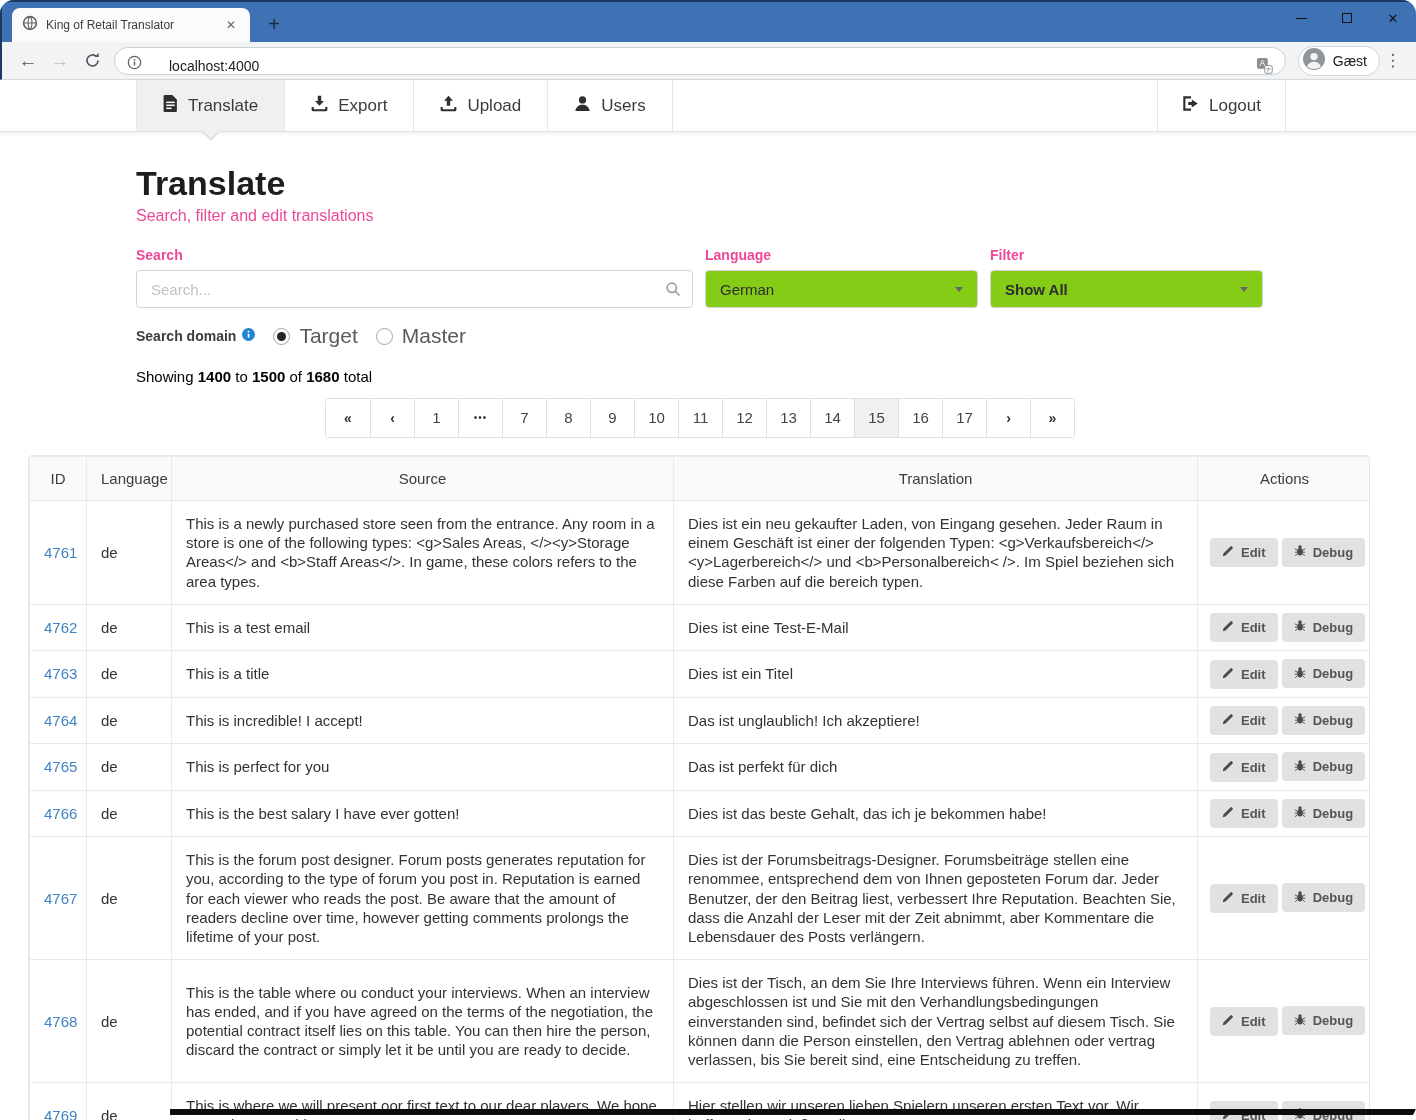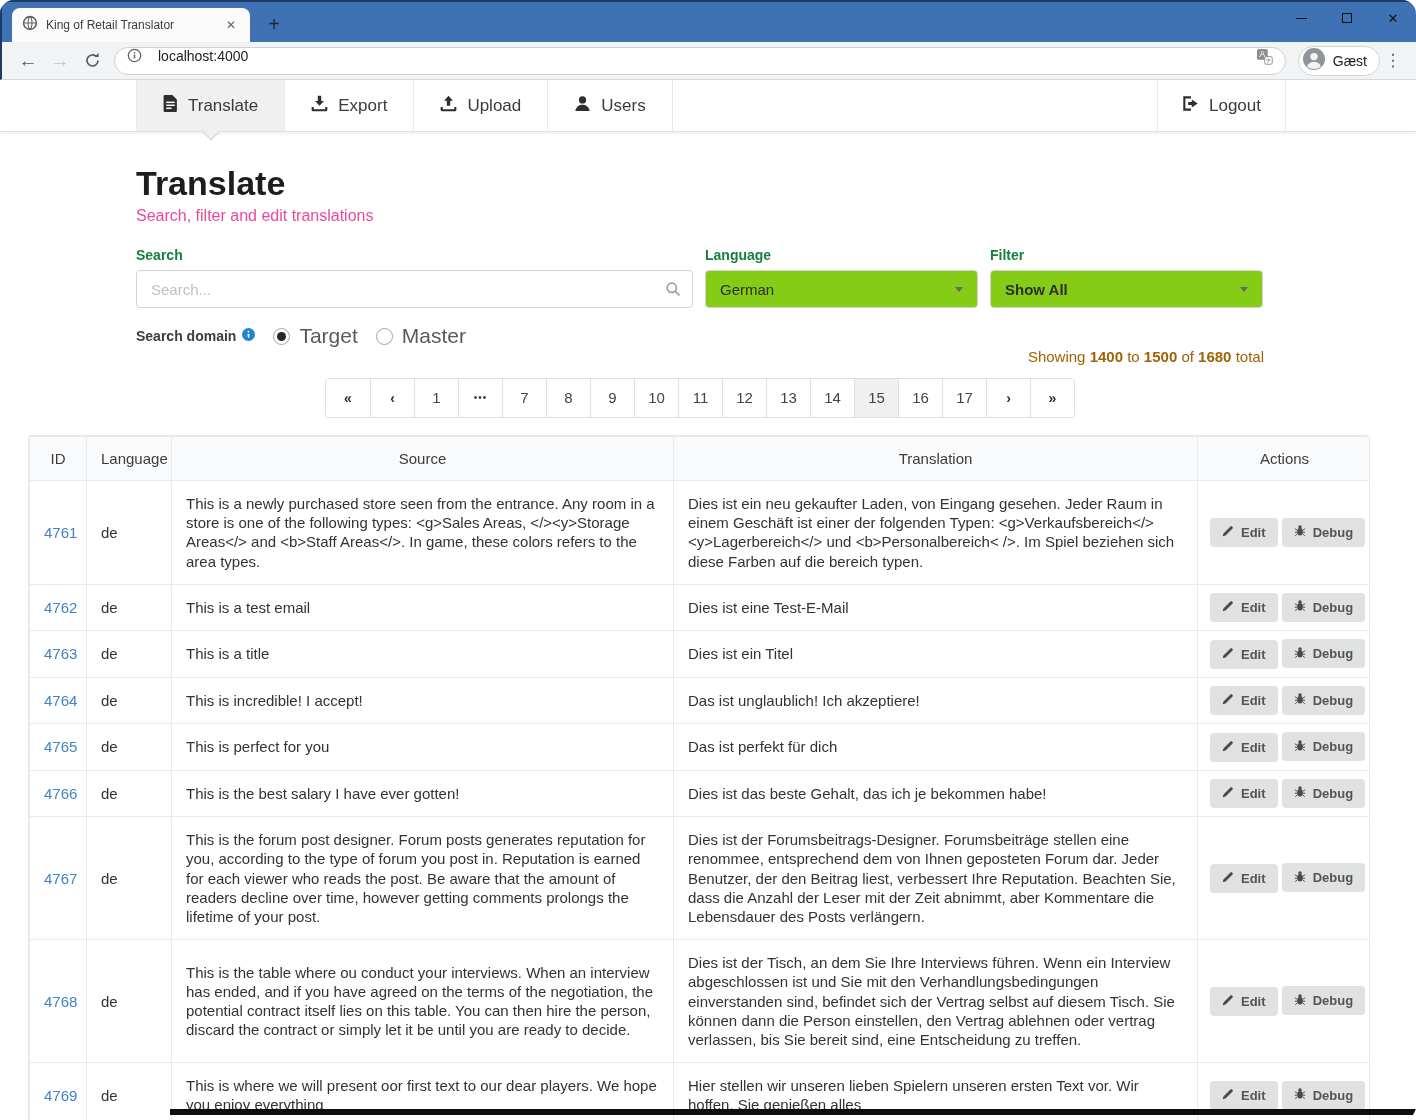--- a/index.html
+++ b/index.html
@@ -17,21 +17,21 @@
   .winbtn { width:46px; display:flex; align-items:center; justify-content:center; color:#111; font-size:13px; }
   .maxbox { width:10px; height:10px; border:1.3px solid #111; display:inline-block; }
   .minbar { width:11px; border-top:1.4px solid #111; display:inline-block; }
 
   
   .toolbar { height:38px; background:#f2f3f4; border-bottom:1px solid #d6d9dc; display:flex; align-items:center; padding:0 10px; border-left:2px solid var(--titlebar_border,#1c3a63); }
   .nav-ic { width:32px; text-align:center; font-size:19px; line-height:1; }
   .back { color:#4e5256; }
   .fwd { color:#bcc0c4; }
   .reload { display:flex; align-items:center; justify-content:center; }
-  .omnibox { flex:1; height:28px; margin:0 12px 0 6px; background:#fff; border:1px solid #cdd0d4; border-radius:14px; display:flex; align-items:flex-start; padding:0 12px; gap:16px; }
+  .omnibox { flex:1; height:28px; margin:0 12px 0 6px; background:#fff; border:1px solid #cdd0d4; border-radius:14px; display:flex; align-items:flex-end; padding:0 12px; gap:27px; }
   .url { font-size:14px; color:#202124; }
   .omni-right { margin-left:auto; display:flex; align-items:center; }
   .chip { height:30px; background:#fff; border:1px solid #d2d5d9; border-radius:16px; display:flex; align-items:center; gap:7px; padding:2px 12px 2px 3px; font-size:14px; color:#202124; }
   .dots { width:26px; text-align:center; font-size:17px; color:#5f6368; }
 
   
   .appnav { height:52px; background:#fff; border-bottom:1px solid #e0e0e0; box-shadow:0 2px 3px rgba(0,0,0,.06); display:flex; align-items:stretch; padding-left:136px; padding-right:130px; position:relative; z-index:4; }
   .atab { display:flex; align-items:center; gap:10px; padding:0 26px; font-size:17px; color:#3b3b3b; border-right:1px solid #e8e8e8; position:relative; cursor:default; }
   .atab:first-child { border-left:1px solid #e8e8e8; }
   .atab.active { background:var(--active_bg,#f0f0f0); }
@@ -39,35 +39,35 @@
   .navspacer { flex:1; }
   .navuser, .navlogout { display:flex; align-items:center; gap:10px; padding:0 24px; font-size:17px; color:#3b3b3b; border-left:1px solid #e8e8e8; }
   .navlogout { border-right:1px solid #e8e8e8; }
 
   
   .inner { margin-left:136px; width:1128px; }
   h1.page-title { font-size:34px; font-weight:700; color:#1d1d1f; margin:31px 0 4px; line-height:40px; }
   .subtitle { font-size:16px; color:#ec4899; margin:0 0 22px; }
   .formrow { display:flex; gap:12px; }
   .fld-search { width:557px; } .fld-lang { width:273px; } .fld-filter { width:273px; }
-  .flabel { font-size:14px; font-weight:700; color:#15803d; margin-bottom:7px; }
+  .flabel { font-size:14px; font-weight:700; color:#ec4899; margin-bottom:7px; }
   .tinput { position:relative; }
   .tinput input { width:100%; height:38px; border:1px solid #d4d4d5; border-radius:4px; padding:0 36px 0 14px; font-size:15px; font-family:inherit; color:#333; outline:none; }
   .tinput input::placeholder { color:#c1c1c1; }
   .srch-ic { position:absolute; right:12px; top:11px; }
   .select { height:38px; border:1px solid #d4d4d5; border-radius:4px; background:#84cc16; display:flex; align-items:center; padding:0 14px; font-size:15px; color:#2e2e2e; }
   .select .val { flex:1; }
   .select.bold .val { font-weight:700; }
   .caret { width:0; height:0; border-left:4.5px solid transparent; border-right:4.5px solid transparent; border-top:5px solid #666; }
   .domainrow { display:flex; align-items:center; margin-top:16px; gap:18px; }
   .dlabel { font-size:14px; font-weight:700; color:#3c3c3c; display:flex; align-items:center; gap:6px; }
   .radio { display:flex; align-items:center; gap:9px; font-size:21px; color:#5a5a5a; cursor:default; }
   .rdot { width:17px; height:17px; border:1px solid #a3a3a3; border-radius:50%; background:#fff; position:relative; }
   .radio.checked .rdot::after { content:''; position:absolute; left:3px; top:3px; width:9px; height:9px; border-radius:50%; background:#262626; }
-  .showing { text-align:right; font-size:15px; color:#a16207; }
+  .showing { text-align:left; font-size:15px; color:#000000; margin-top:20px; }
   .showing b { font-weight:700; }
   .pagwrap { text-align:center; margin-top:13px; }
   .pagination { display:inline-flex; border:1px solid #dedfe0; border-radius:4px; overflow:hidden; }
   .page-item { min-width:44px; padding:0 12px; height:38px; line-height:38px; font-size:15px; color:#444; background:#fff; border-left:1px solid #dedfe0; text-align:center; cursor:default; }
   .page-item:first-child { border-left:none; }
   .page-item.active { background:var(--active_bg,#f0f0f0); }
   .page-item.chev { font-weight:700; font-size:14px; color:#333; }
   .page-item.dots { font-size:10px; letter-spacing:1px; color:#333; }
 
   

